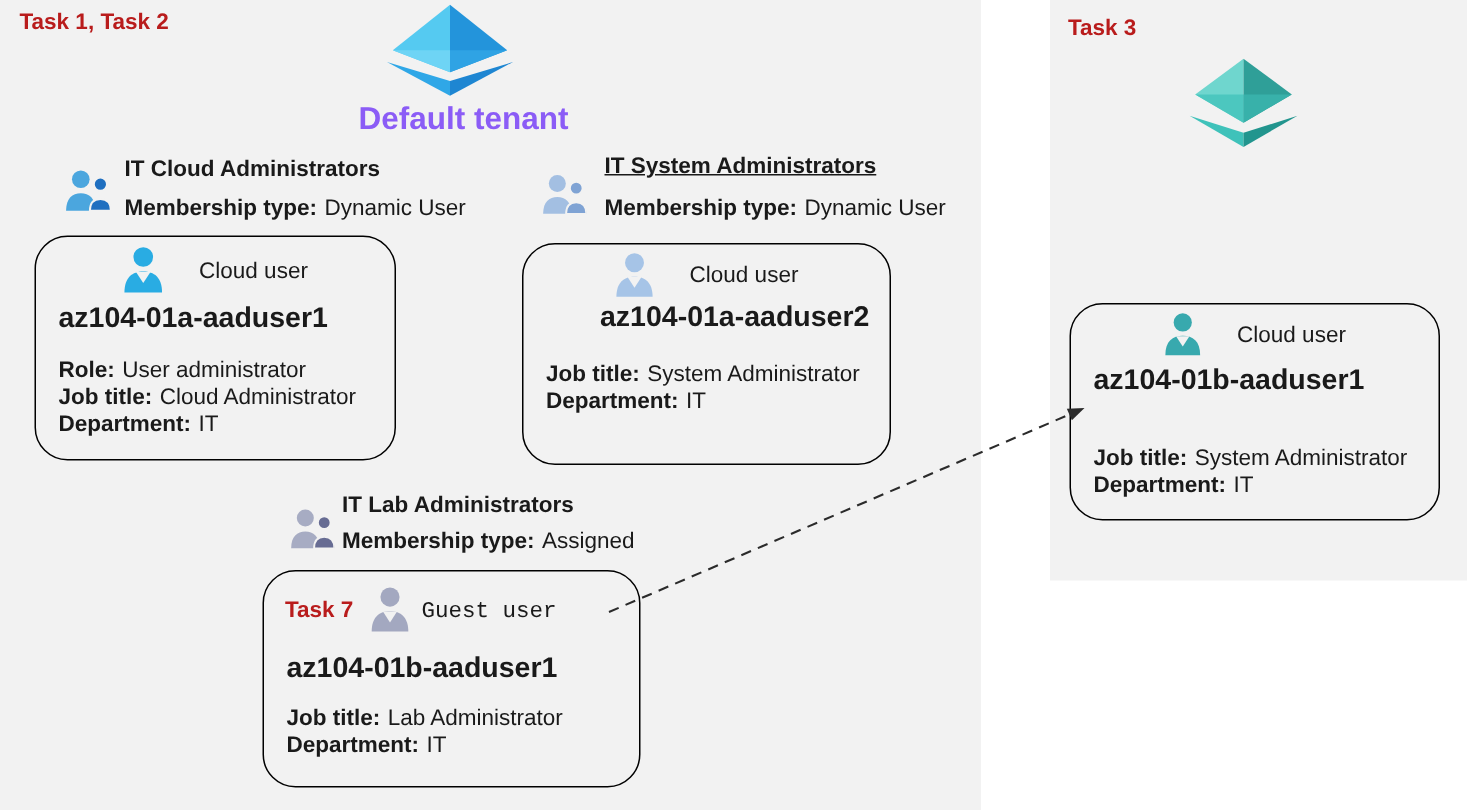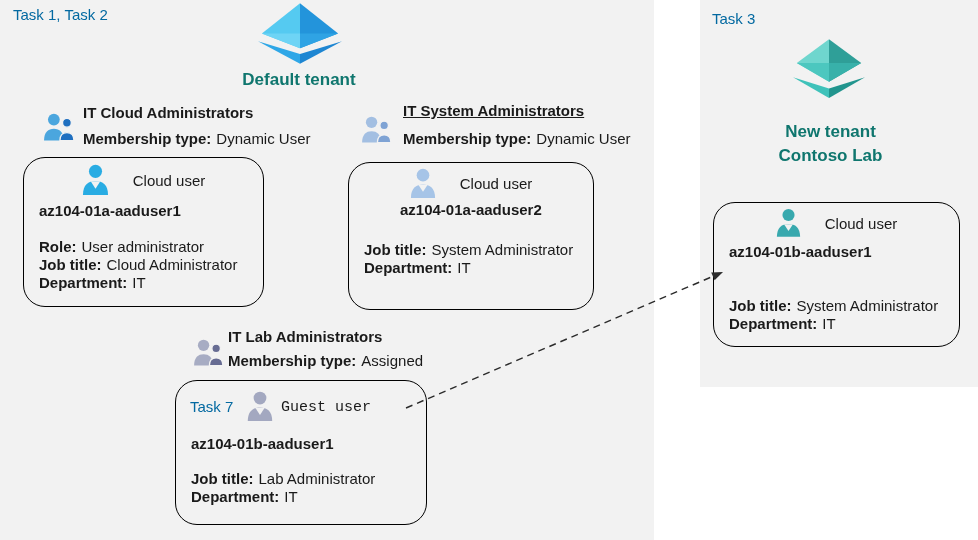--- a/index.html
+++ b/index.html
@@ -2,28 +2,28 @@
 <html><head>
 <meta charset="utf-8">
 <style>
   html,body{margin:0;padding:0;background:#ffffff;}
   #canvas{
     position:relative;width:978px;height:540px;background:#ffffff;
     font-family:"Liberation Sans",sans-serif;color:#1a1a1a;overflow:hidden;
   }
   .abs{position:absolute;}
   .panel{position:absolute;background:#F2F2F2;}
-  .task-label{position:absolute;font-size:15px;font-weight:400;color:#0369a1;white-space:nowrap;}
-  .tenant-title{position:absolute;font-size:17px;font-weight:700;color:#0f766e;text-align:center;line-height:24px;white-space:nowrap;}
+  .task-label{position:absolute;font-size:15px;font-weight:700;color:#b91c1c;white-space:nowrap;}
+  .tenant-title{position:absolute;font-size:21px;font-weight:700;color:#8b5cf6;text-align:right;line-height:24px;white-space:nowrap;}
   .grp-title{position:absolute;font-size:15px;font-weight:700;white-space:nowrap;}
   .grp-mem{position:absolute;font-size:15px;white-space:nowrap;}
   .bl{font-weight:700;margin-right:5px;}
   .card{position:absolute;border:1.5px solid #000;border-radius:22px;background:transparent;}
   .card-head{position:absolute;left:0;right:0;display:flex;justify-content:center;align-items:center;gap:24px;font-size:15px;}
-  .card-name{position:absolute;left:15px;font-size:15px;font-weight:700;white-space:nowrap;}
+  .card-name{position:absolute;left:15px;font-size:19px;font-weight:700;white-space:nowrap;}
   .fields{position:absolute;left:15px;font-size:15px;line-height:18px;white-space:nowrap;}
   .inhead{position:absolute;font-size:15px;white-space:nowrap;}
   svg{display:block;}
 </style>
 </head>
 <body>
 
 <div id="canvas">
 
   <div class="panel" style="left:0;top:0;width:654px;height:540px;"></div>
@@ -145,24 +145,20 @@
 
   <svg class="abs" style="left:793px;top:39px;" width="72" height="63" viewBox="0 0 76 66">
     <polygon points="38,0 4,25 38,45" fill="#6FD6CE"></polygon>
     <polygon points="38,0 72,25 38,45" fill="#2F9F98"></polygon>
     <polygon points="4,25 38,25 38,45" fill="#4CC7BF"></polygon>
     <polygon points="38,25 72,25 38,45" fill="#38B1AA"></polygon>
     <polygon points="0,40 38,52 38,62" fill="#3FC2BA"></polygon>
     <polygon points="76,40 38,52 38,62" fill="#22958E"></polygon>
   </svg>
 
-  <div class="tenant-title" style="left:738px;top:120px;width:185px;">
-    <div>New tenant</div>
-    <div>Contoso Lab</div>
-  </div>
 
   <div class="card" style="left:713px;top:202px;width:245px;height:143px;">
     <div class="card-head" style="top:5px;">
       <svg width="25" height="30" viewBox="0 0 28 33">
         <g fill="#38A9AE">
           <circle cx="14" cy="7.5" r="6.8"></circle>
           <path d="M1 32 C1 21.5 6.5 17.5 14 17.5 C21.5 17.5 27 21.5 27 32 Z"></path>
         </g>
         <path d="M9 17.8 L14 25.5 L19 17.8 Z" fill="#F2F2F2"></path>
       </svg>

